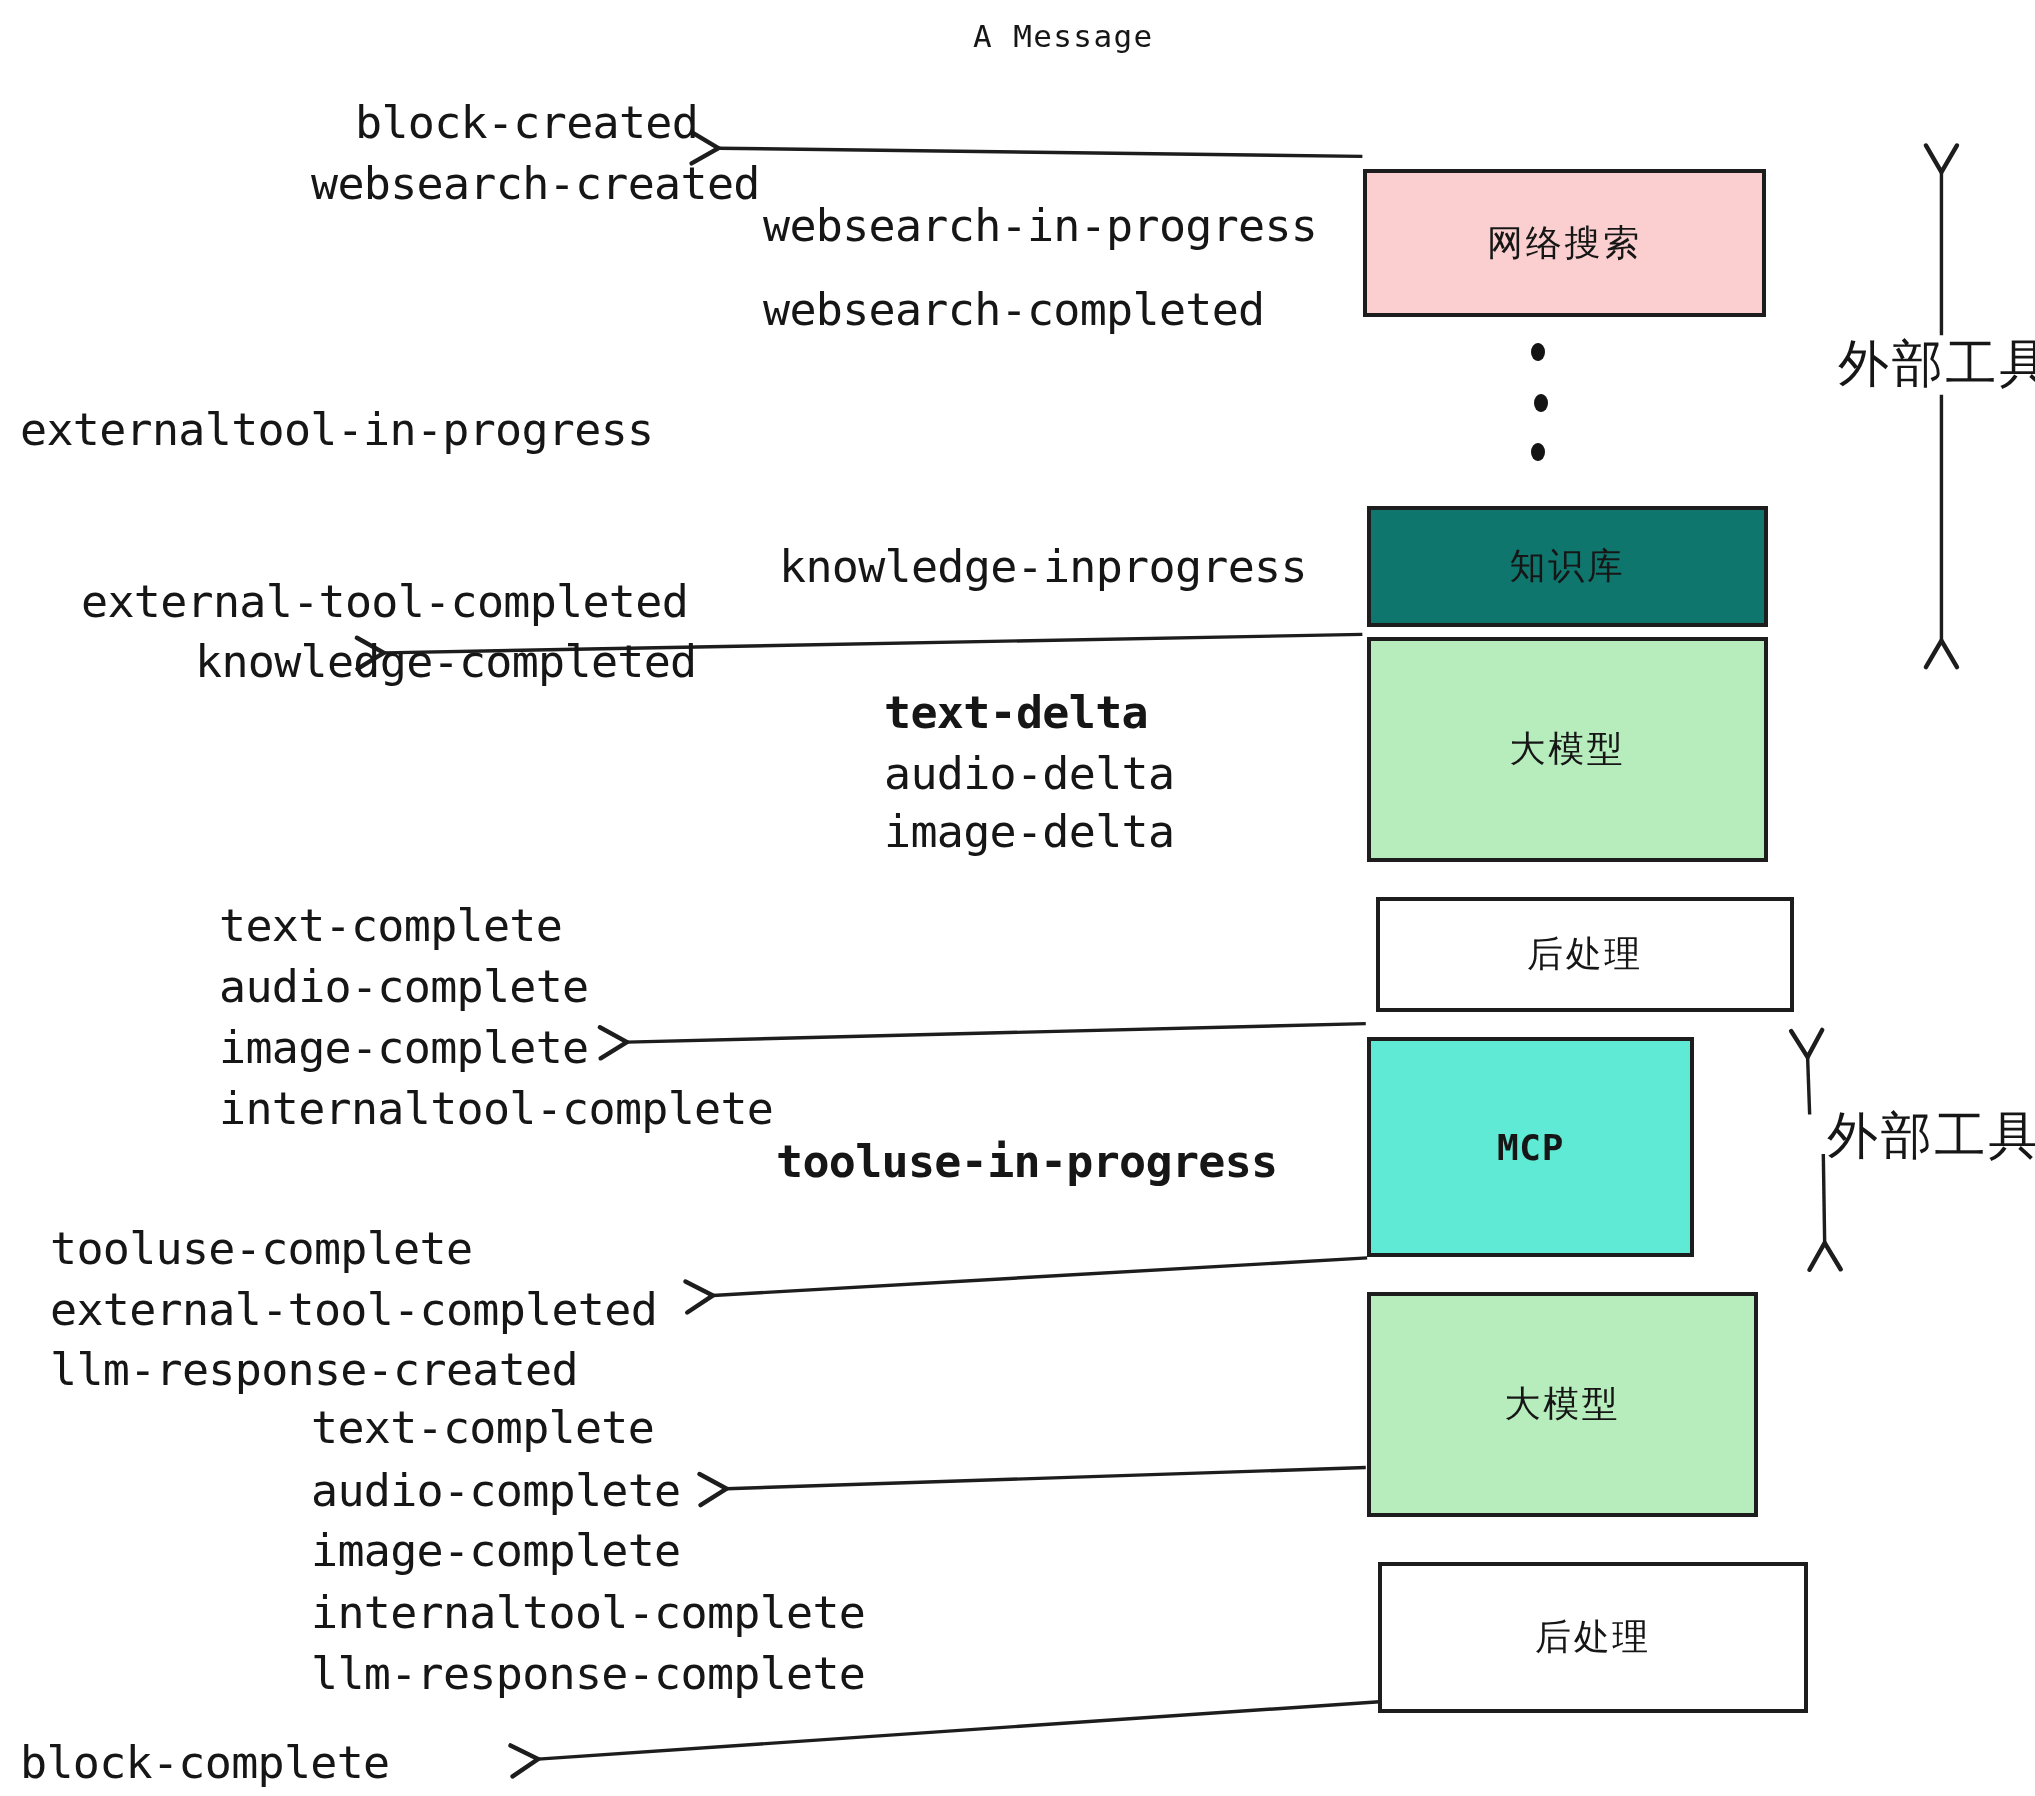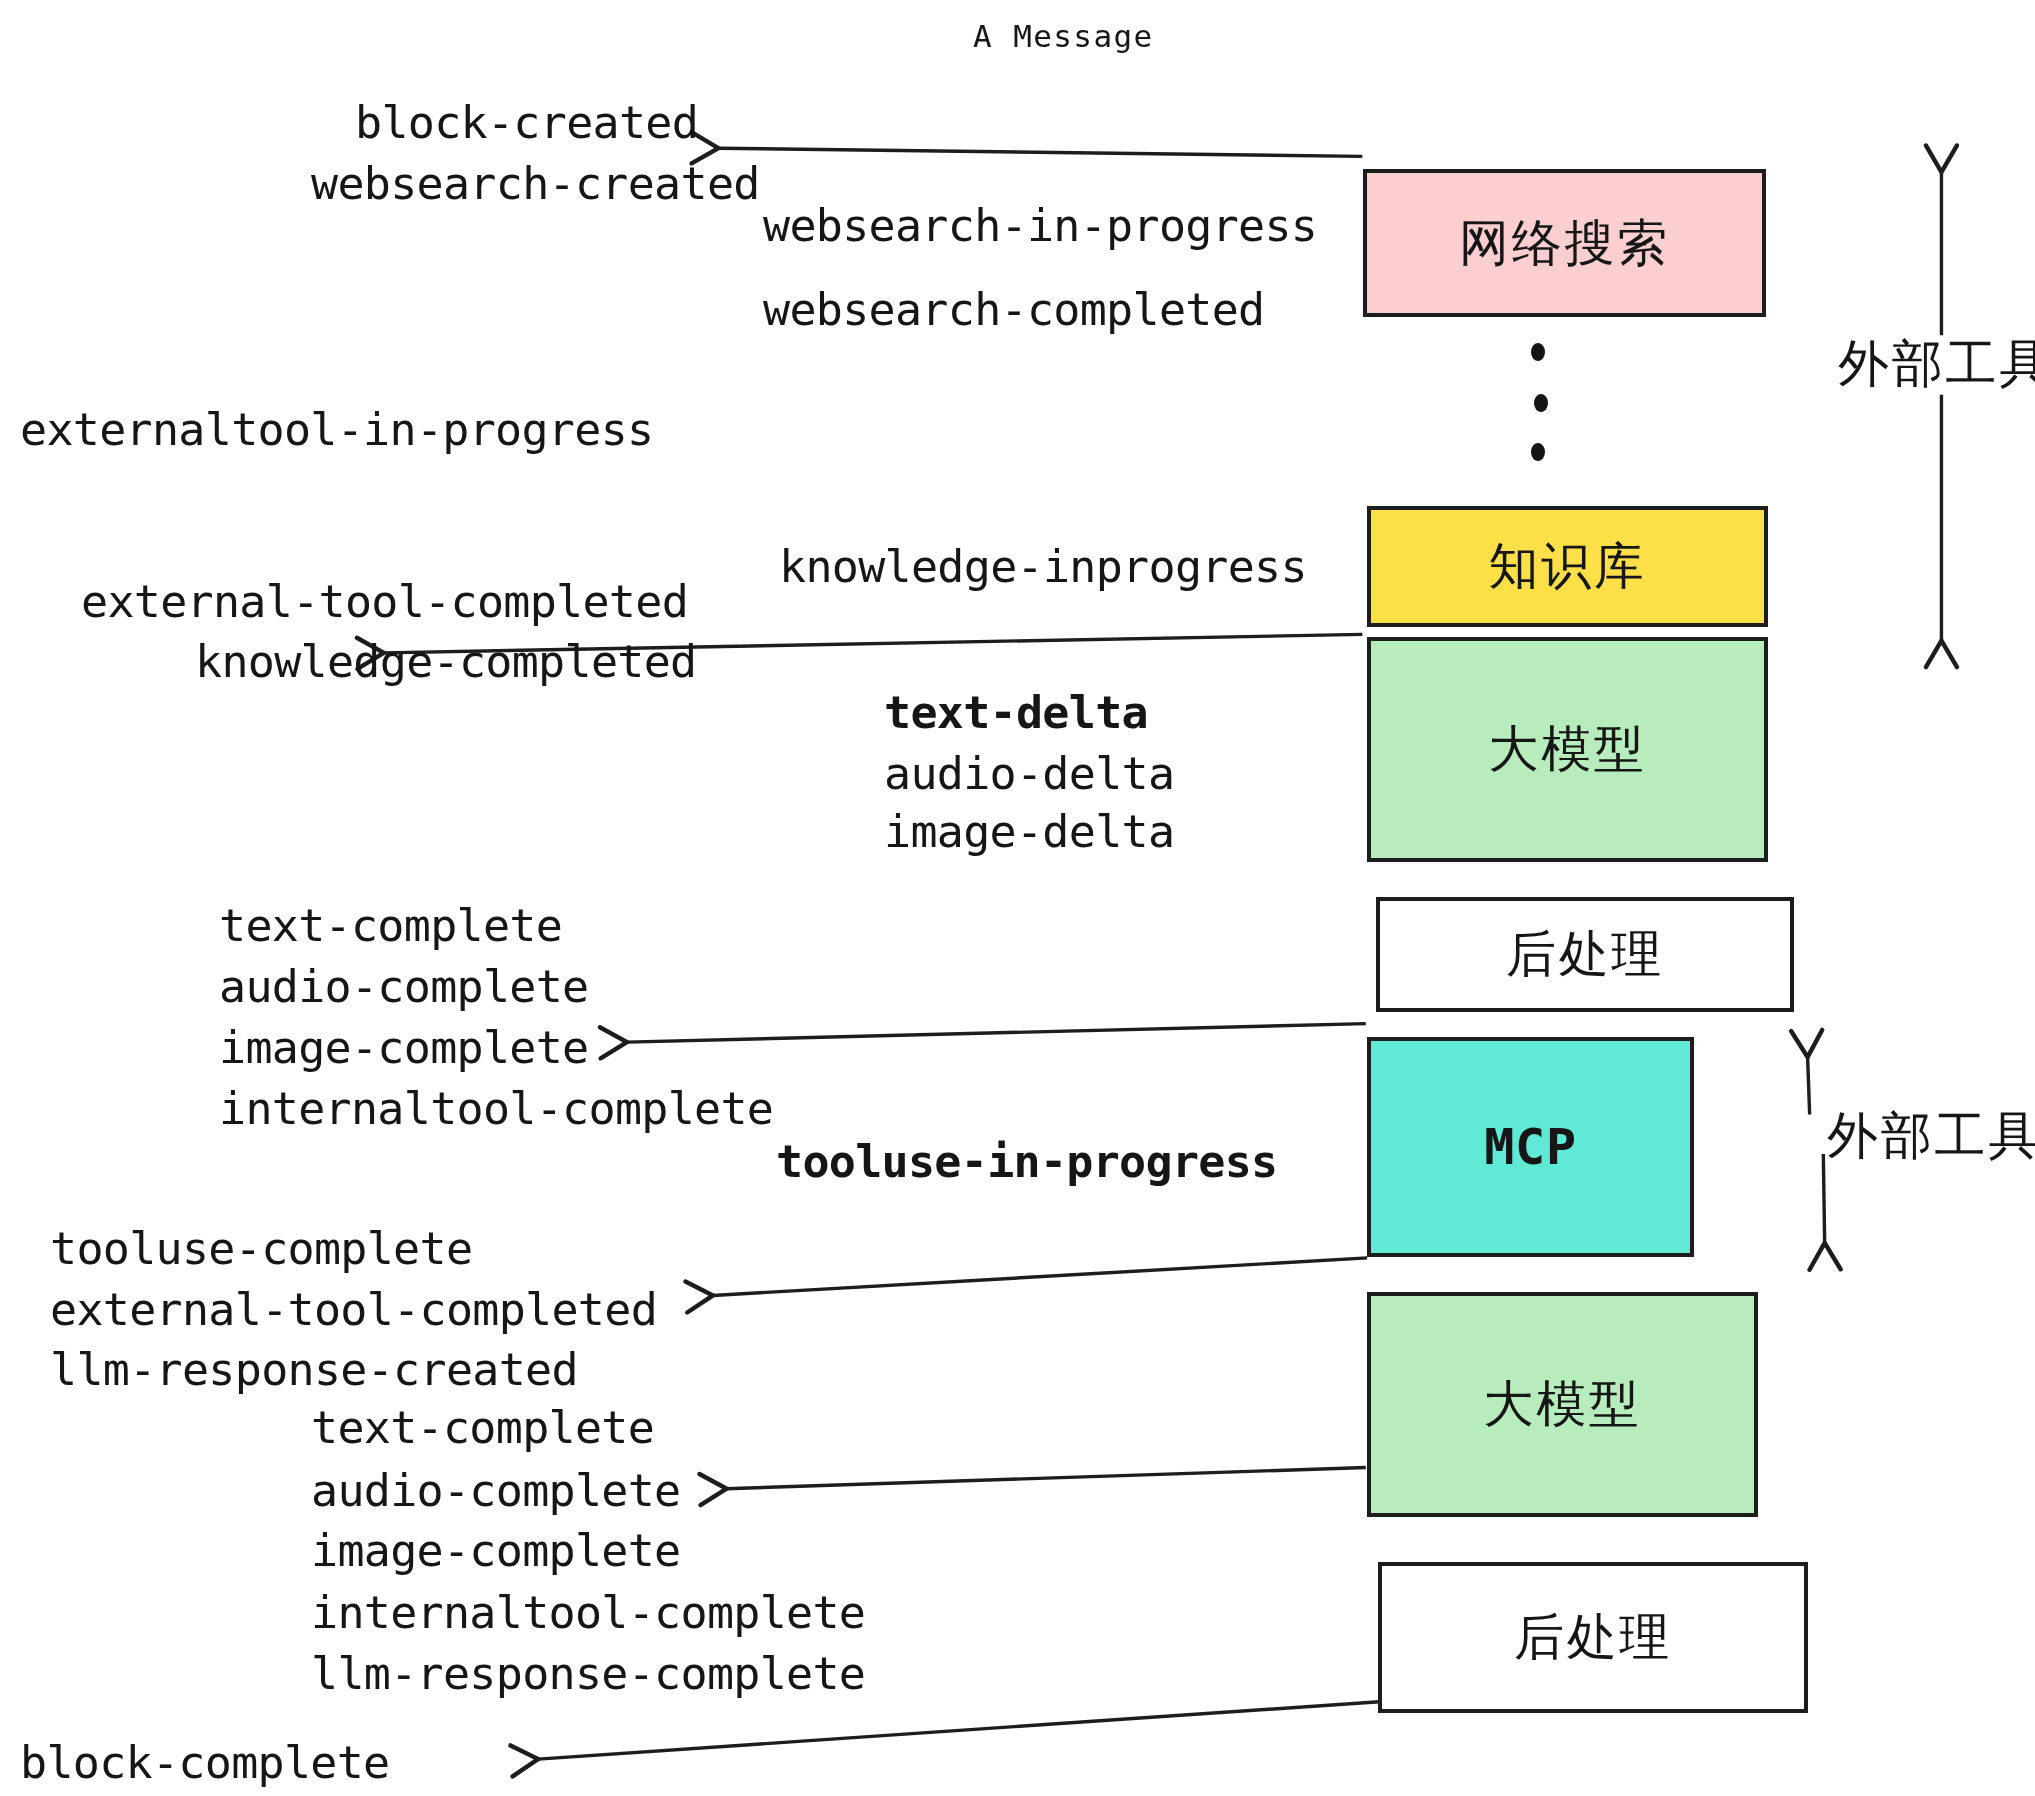--- a/index.html
+++ b/index.html
@@ -30,21 +30,21 @@
   .box{
     position:absolute;
     border:4.1px solid #1d1d1d;
     box-sizing:border-box;
     display:flex;
     align-items:center;
     justify-content:center;
   }
   .box .blabel{
     font-family:"DejaVu Sans", sans-serif;
-    font-size:50px;
+    font-size:36px;
     font-weight:500;
     letter-spacing:2.7px;
     white-space:nowrap;
   }
   .box .blabel.mono{
     font-family:"DejaVu Sans Mono", monospace;
     font-weight:600;
     letter-spacing:0.7px;
   }
   .side-label{
@@ -130,21 +130,21 @@
   <div class="box" style="left: 1363px; top: 169px; width: 403px; height: 148px; background: rgb(251, 207, 207);">
     <span class="blabel">网络搜索</span>
   </div>
 
   <div>
     <div class="dot" style="left:1531px;top:343px;"></div>
     <div class="dot" style="left:1534px;top:394px;"></div>
     <div class="dot" style="left:1531px;top:443px;"></div>
   </div>
 
-  <div class="box" style="left: 1367px; top: 506px; width: 401px; height: 121px; background: #fde047;">
+  <div class="box" style="left: 1367px; top: 506px; width: 401px; height: 121px; background: #0f766e;">
     <span class="blabel">知识库</span>
   </div>
 
   <div class="box" style="left: 1367px; top: 637px; width: 401px; height: 225px; background: rgb(183, 236, 188);">
     <span class="blabel">大模型</span>
   </div>
 
   <div class="box" style="left: 1376px; top: 897px; width: 418px; height: 115px; background: rgb(255, 255, 255);">
     <span class="blabel">后处理</span>
   </div>

